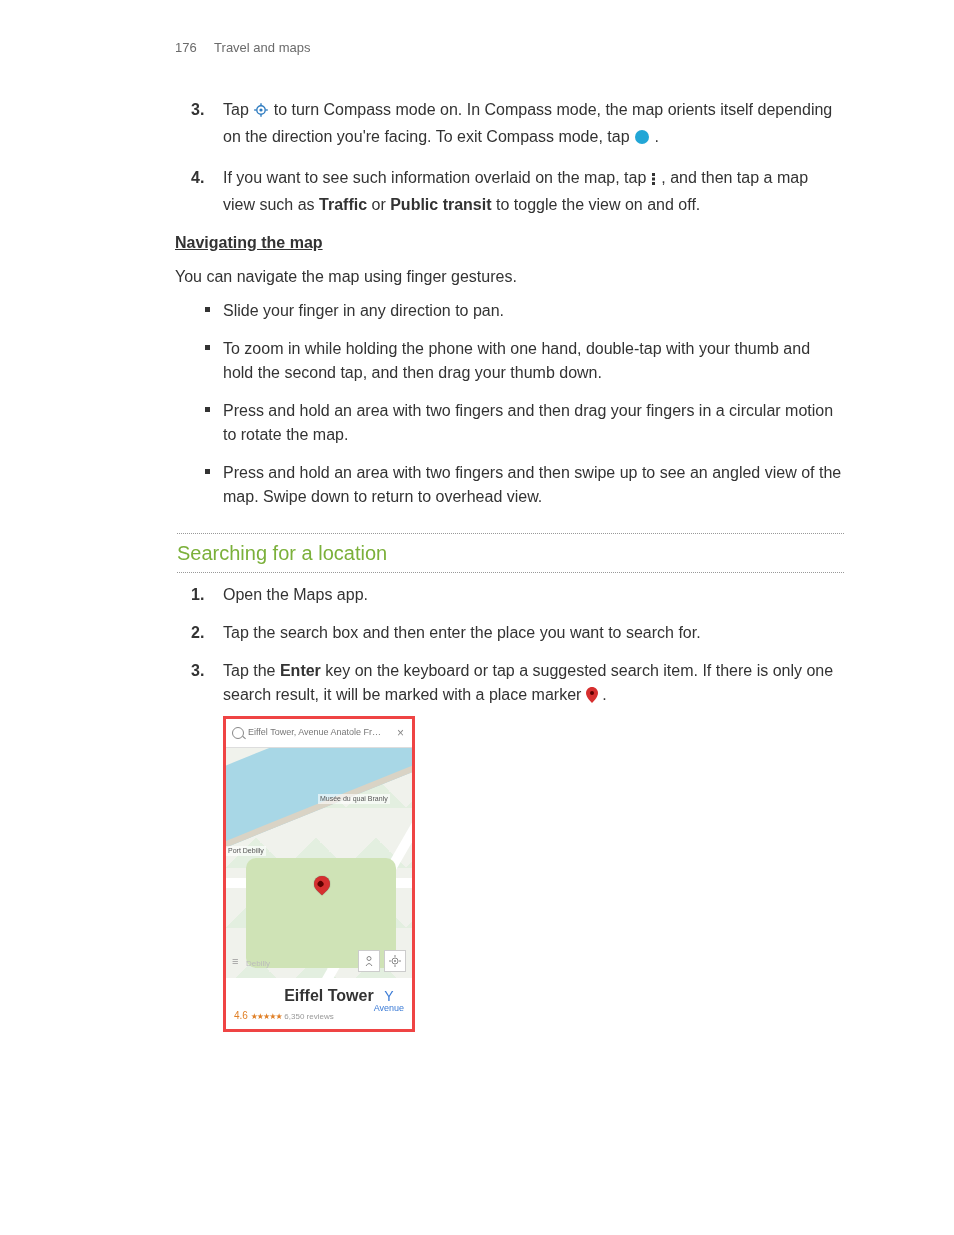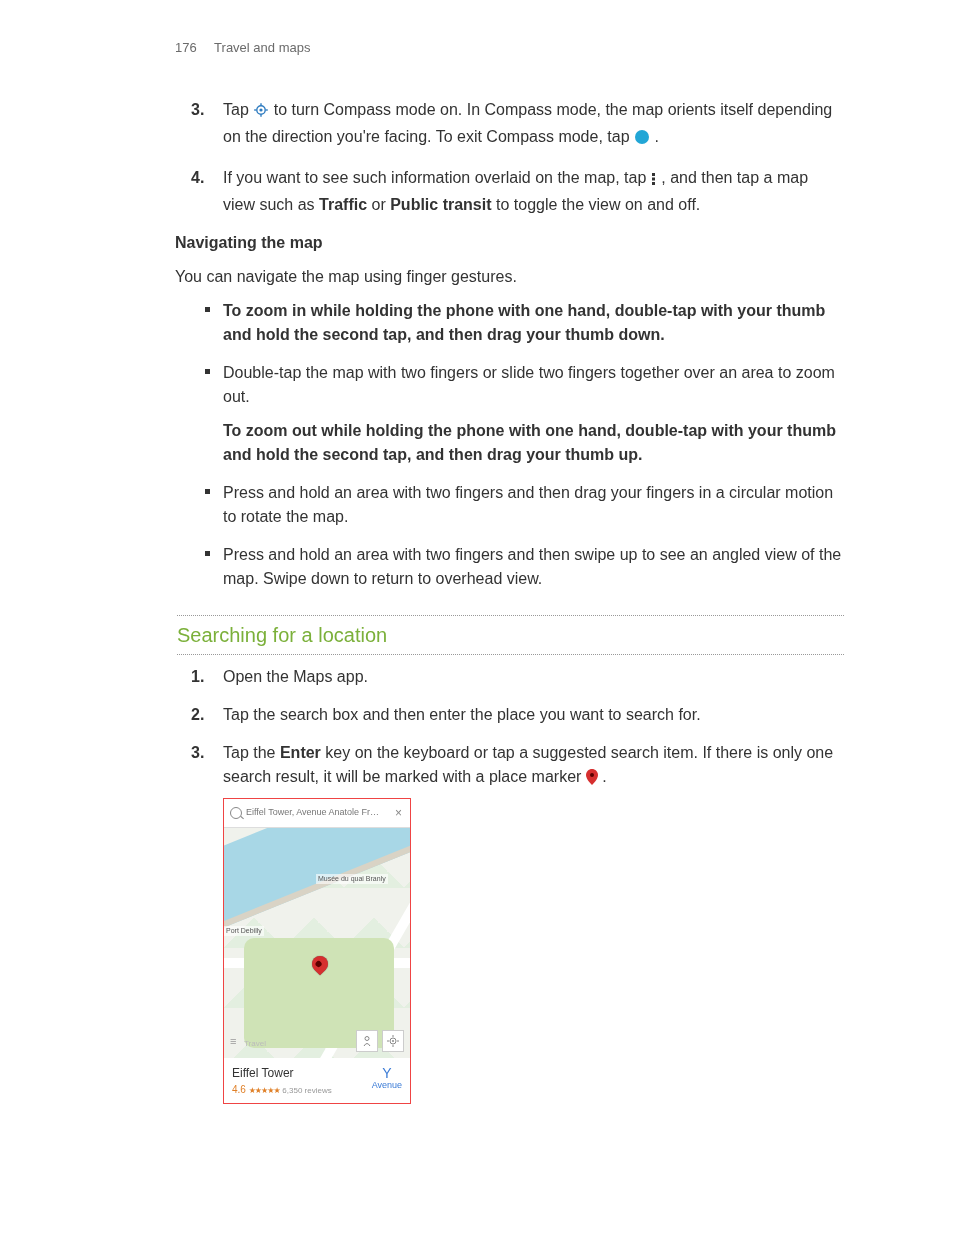--- a/index.html
+++ b/index.html
@@ -57,25 +57,25 @@
     content: "";
     position: absolute;
     left: -18px;
     top: 8px;
     width: 5px;
     height: 5px;
     background: #333;
   }
   ul.bullets > li p {
     margin: 10px 0 0 0;
-    font-weight: bold;
   }
   .subhead {
     font-weight: 600;
     margin: 14px 0 10px 0;
+    text-decoration: underline;
   }
   .para {
     margin: 0 0 10px 0;
   }
   .section-title {
     color: #7bb03a;
     font-size: 20px;
     font-weight: 400;
     margin: 24px 0 10px 2px;
     border-top: 1px dotted #999;
@@ -83,21 +83,21 @@
     padding: 4px 0 4px 0;
   }
   .bold { font-weight: 600; }
   .inline-icon {
     display: inline-block;
     vertical-align: -3px;
   }
   
   .shot {
     width: 186px;
-    border: 1px solid #ef4444;
+    border: 3px solid #ef4444;
     margin: 6px 0 24px 48px;
     font-size: 10px;
     color: #666;
     background: #fff;
   }
   .shot .search {
     display: flex;
     align-items: center;
     padding: 4px 6px;
     border-bottom: 1px solid #ddd;
@@ -217,21 +217,21 @@
     bottom:8px; left:20px;
     color:#bbb; font-size:8px;
   }
   .shot .panel {
     padding: 6px 8px;
     display:flex;
     align-items:center;
   }
   .shot .panel .info { flex:1; }
   .shot .panel .title {
-    font-weight:400; color:#333; font-size:12px;
+    font-weight:700; color:#333; font-size:16px;text-align:right;
   }
   .shot .panel .rating {
     color:#e08028; font-size:10px;
   }
   .shot .panel .rating .stars{ letter-spacing:-1px; font-size:8px; }
   .shot .panel .rating .rev{ color:#999; font-size:8px; }
   .shot .panel .route {
     text-align:center;
     color:#3b7bd6;
     font-size:9px;
@@ -287,26 +287,23 @@
       <span> or </span>
       <span class="bold">Public transit</span>
       <span> to toggle the view on and off.</span>
     </li>
   </ol>
 
   <div class="subhead">Navigating the map</div>
   <p class="para">You can navigate the map using finger gestures.</p>
 
   <ul class="bullets">
+    <li>Slide your finger in any direction to pan.</li>
     <li>
       <p>To zoom in while holding the phone with one hand, double-tap with your thumb and hold the second tap, and then drag your thumb down.</p>
-    </li>
-    <li>
-      <span>Double-tap the map with two fingers or slide two fingers together over an area to zoom out.</span>
-      <p>To zoom out while holding the phone with one hand, double-tap with your thumb and hold the second tap, and then drag your thumb up.</p>
     </li>
     <li>Press and hold an area with two fingers and then drag your fingers in a circular motion to rotate the map.</li>
     <li>Press and hold an area with two fingers and then swipe up to see an angled view of the map. Swipe down to return to overhead view.</li>
   </ul>
 
   <div class="section-title">Searching for a location</div>
 
   <ol class="steps" style="--start:0">
     <li>Open the Maps app.</li>
     <li>Tap the search box and then enter the place you want to search for.</li>
@@ -331,21 +328,21 @@
         </div>
         <div class="map">
           <div class="river"></div>
           <div class="road1"></div>
           <div class="road2"></div>
           <div class="green"></div>
           <span class="lbl l1">Musée du quai Branly</span>
           <span class="lbl l2">Port Debilly</span>
           <div class="pin"></div>
           <span class="hamb">≡</span>
-          <span class="ggl">Travel</span>
+          <span class="ggl">Debilly</span>
           <div class="ctrls">
             <span>
               <svg width="12" height="12" viewBox="0 0 12 12">
                   <circle cx="6" cy="3.5" r="2" fill="none" stroke="#888"></circle>
                   <path d="M3 11 Q6 6 9 11" fill="none" stroke="#888"></path>
                 </svg>
             </span>
             <span>
               <svg width="12" height="12" viewBox="0 0 12 12">
                   <circle cx="6" cy="6" r="3" fill="none" stroke="#888"></circle>

